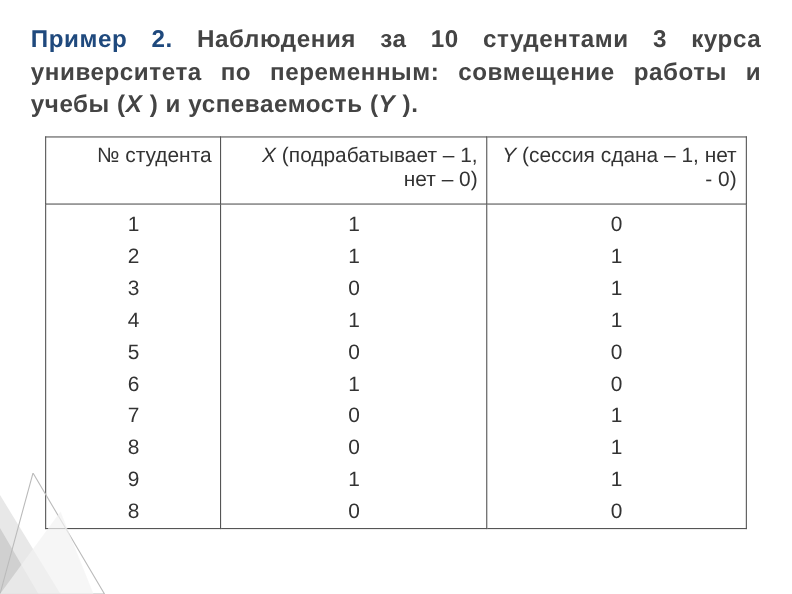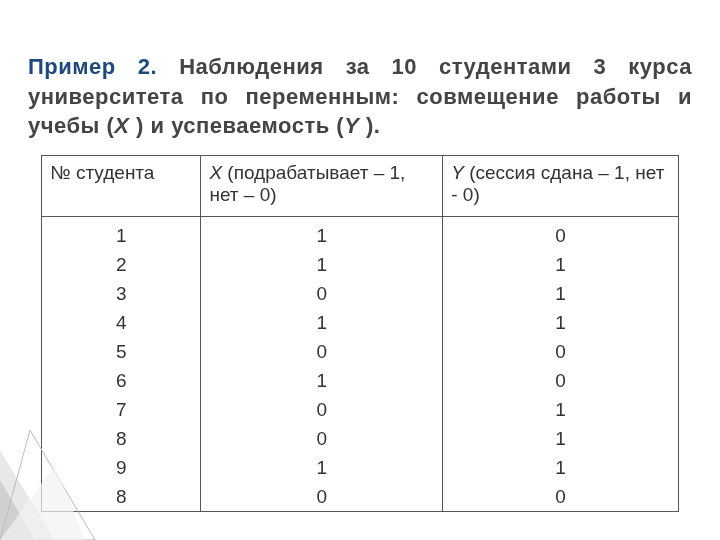--- a/index.html
+++ b/index.html
@@ -7,22 +7,21 @@
     padding: 0;
     width: 720px;
     height: 540px;
     background: #ffffff;
     font-family: "Segoe UI", Arial, sans-serif;
     position: relative;
     overflow: hidden;
   }
   .slide {
     box-sizing: border-box;
-    padding: 32px 28px 0 28px;
-    margin-top: 20px;
+    padding: 21px 28px 0 28px;
   }
   .title {
     font-size: 22px;
     line-height: 1.35;
     font-weight: bold;
     color: #444;
     text-align: justify;
     letter-spacing: 0.5px;
   }
   .title .accent { color: #1f497d; }
@@ -35,24 +34,24 @@
   }
   table.data th, table.data td {
     border: 1.5px solid #555;
     vertical-align: top;
     font-size: 19px;
     color: #333;
     font-weight: normal;
   }
   table.data th {
     padding: 6px 8px 10px 8px;
-    text-align: left;
+    text-align: right;
   }
   table.data th.col-x,
-  table.data th.col-y { text-align: left; }
+  table.data th.col-y { text-align: right; }
   table.data th .italic { font-style: italic; }
   .num-col {
     text-align: center;
     line-height: 1.55;
     padding: 4px 0 0 0;
   }
   .num-col div { height: 29px; }
   .corner-deco {
     position: absolute;
     left: 0;

